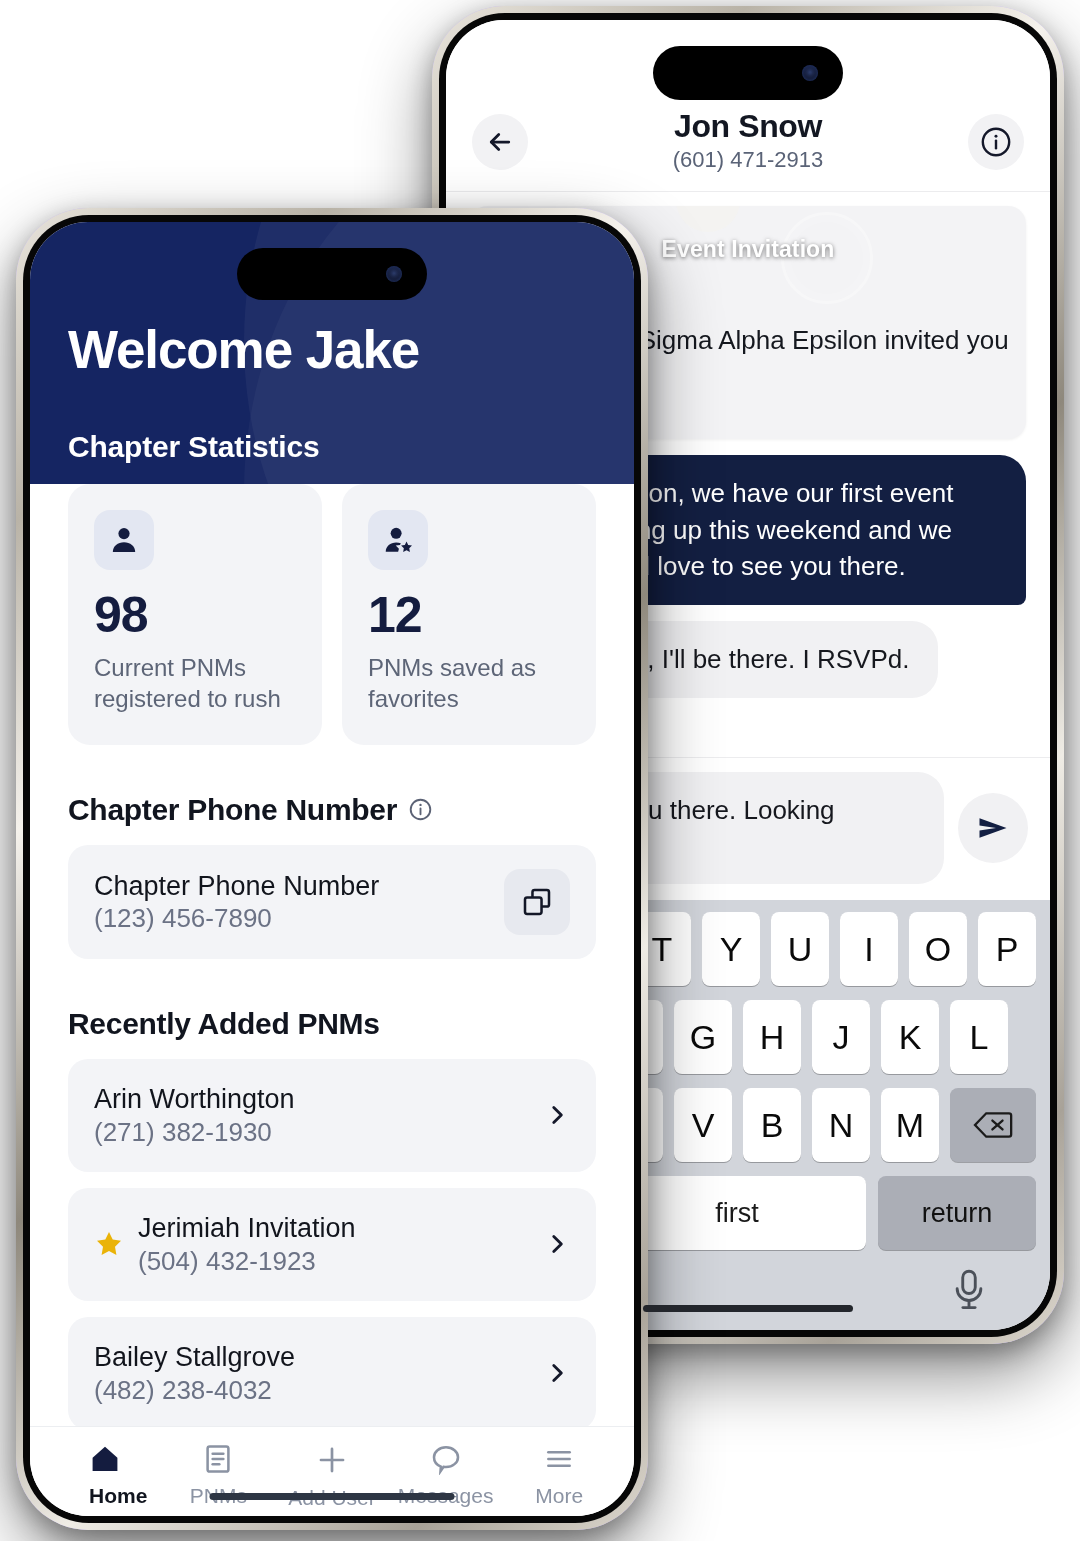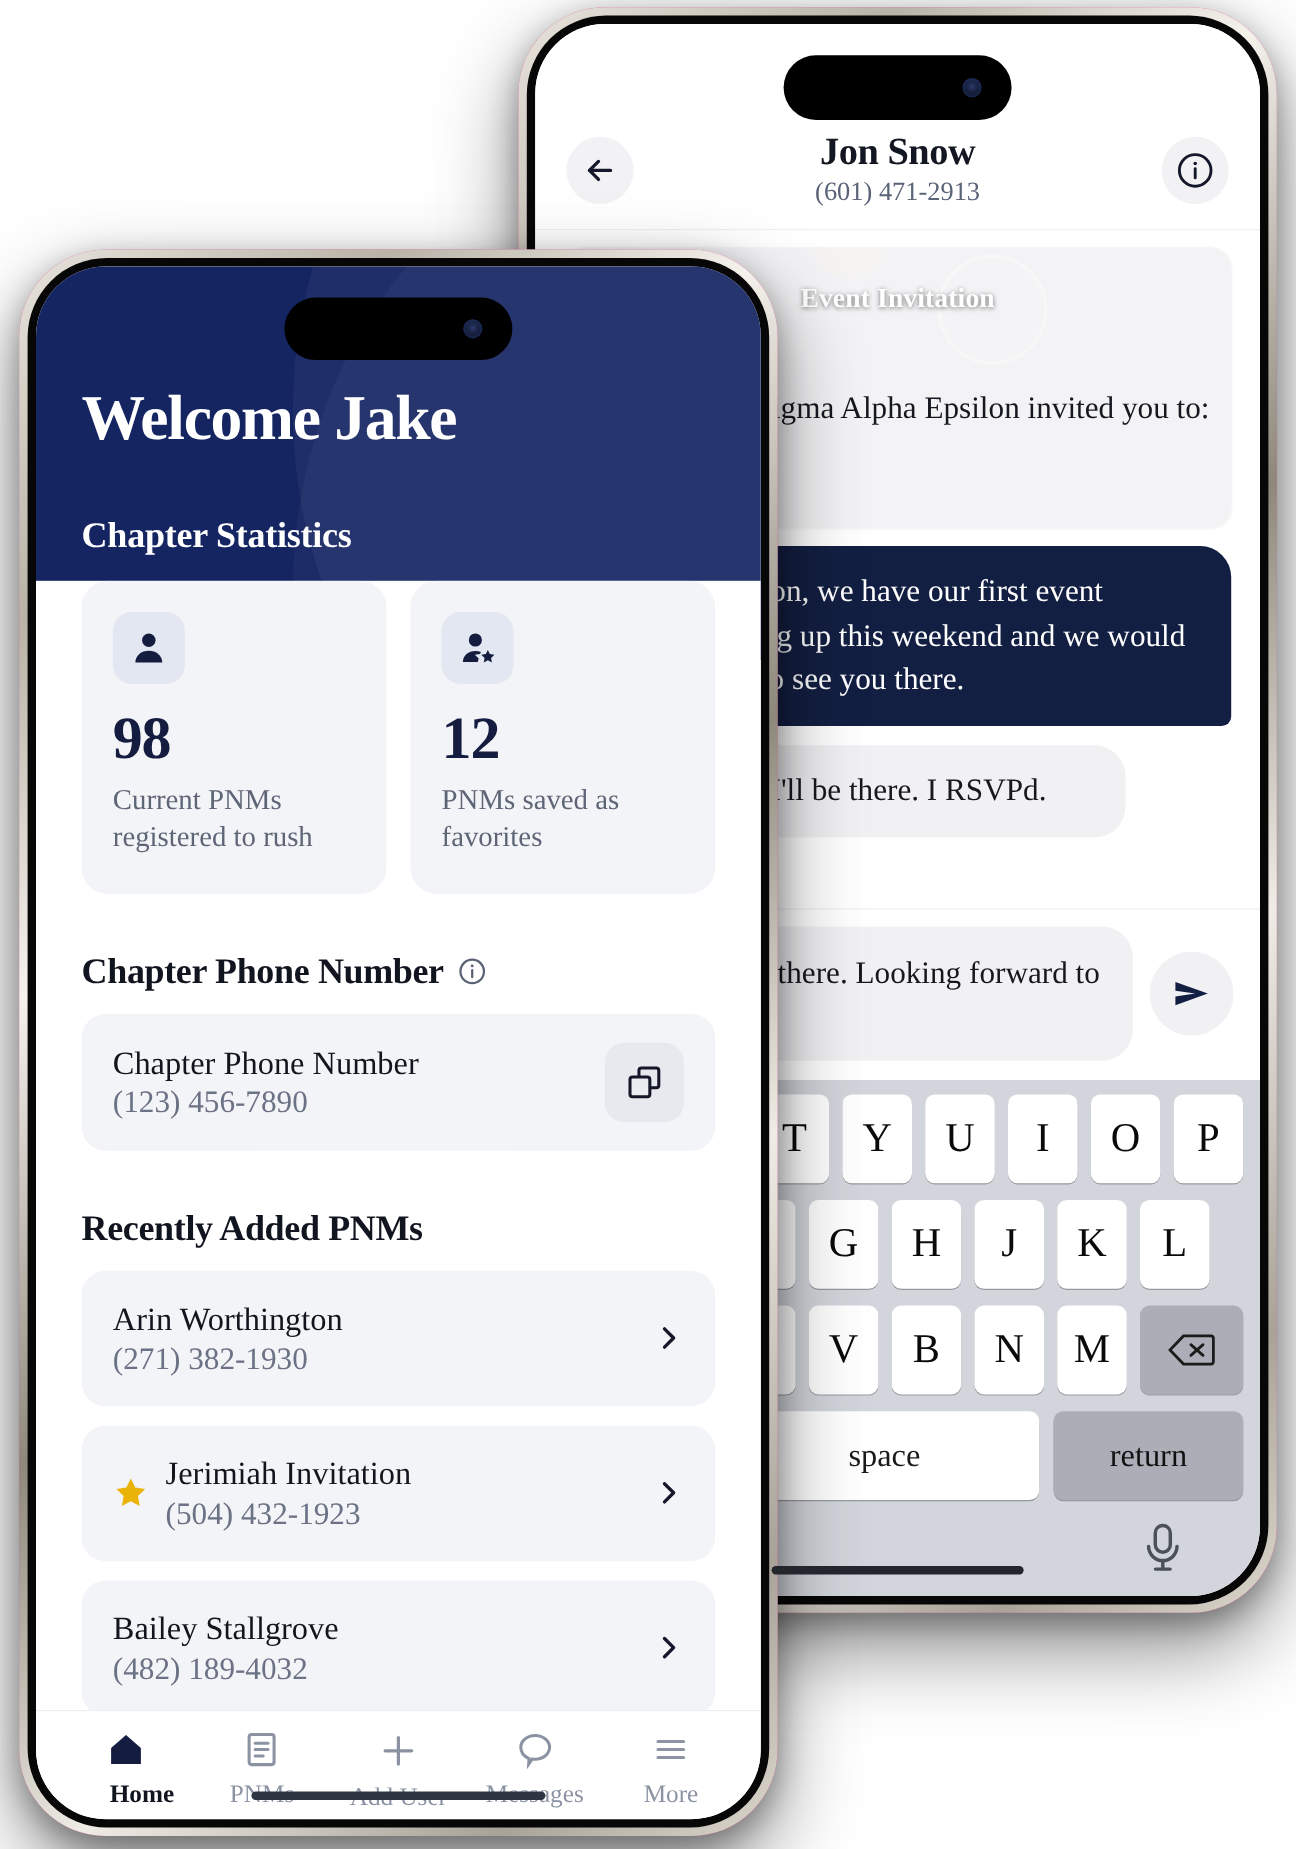--- a/index.html
+++ b/index.html
@@ -1,21 +1,21 @@
 <!DOCTYPE html>
 <html><head>
 <meta charset="utf-8">
 <style>
   html,body{margin:0;padding:0;background:#ffffff;}
   body{width:1080px;height:1541px;position:relative;overflow:hidden;
        font-family:"Liberation Sans",sans-serif;-webkit-font-smoothing:antialiased;}
 
   
-  .phone{position:absolute;border-radius:72px;background:#ec4899;
-         box-shadow:0 30px 70px rgba(0,0,0,.45), 0 8px 24px rgba(0,0,0,.3);font-family:Liberation Serif, serif;}
+  .phone{position:absolute;border-radius:72px;background:#c4b5fd;
+         box-shadow:0 30px 70px rgba(0,0,0,.45), 0 8px 24px rgba(0,0,0,.3);}
   .phone .band{position:absolute;inset:0;border-radius:72px;
          background:linear-gradient(135deg,#e8e4dc 0%,#b9b3a7 16%,#f5f2ec 32%,#8e887c 52%,#efece5 70%,#a8a298 88%,#ddd8ce 100%);}
   .phone .bezel{position:absolute;inset:7px;border-radius:66px;background:#070707;}
   .screen{position:absolute;inset:14px;border-radius:58px;overflow:hidden;background:#fff;}
 
   .island{position:absolute;border-radius:999px;background:#000;z-index:40;}
   .island .cam{position:absolute;right:13%;top:50%;transform:translateY(-50%);
         width:16px;height:16px;border-radius:50%;
         background:radial-gradient(circle at 50% 45%,#2b3b6b 0%,#10162c 55%,#050608 100%);
         box-shadow:0 0 4px rgba(60,90,180,.65) inset;}
@@ -211,21 +211,21 @@
         <div class="key">M</div>
         <div class="key dark">
           <svg width="40" height="30" viewBox="0 0 26 18" fill="none" stroke="#1b1b1b" stroke-width="1.5">
             <path d="M8.6 1.4 H23.4 a1.4 1.4 0 0 1 1.4 1.4 v12.4 a1.4 1.4 0 0 1 -1.4 1.4 H8.6 L1.3 9 Z"></path>
             <line x1="12.6" y1="6.1" x2="19.2" y2="11.9" stroke-linecap="round"></line>
             <line x1="19.2" y1="6.1" x2="12.6" y2="11.9" stroke-linecap="round"></line>
           </svg>
         </div>
       </div>
       <div class="kr r4">
-        <div class="key space">space</div>
+        <div class="key space">first</div>
         <div class="key ret">return</div>
       </div>
       <div class="kbd-bottom">
         <svg width="34" height="44" viewBox="0 0 20 26" fill="none" stroke="#4b5059" stroke-width="1.7" stroke-linecap="round">
           <rect x="6.3" y="1.3" width="7.4" height="13.2" rx="3.7"></rect>
           <path d="M3 11.6 a7 7 0 0 0 14 0"></path>
             <line x1="10" y1="18.8" x2="10" y2="22.6"></line>
           <line x1="6.4" y1="22.8" x2="13.6" y2="22.8"></line>
         </svg>
       </div>
@@ -324,21 +324,21 @@
             <div class="row-sub">(504) 432-1923</div>
           </div>
           <svg width="26" height="26" viewBox="0 0 24 24" fill="none" stroke="#14182a" stroke-width="2.6" stroke-linecap="round" stroke-linejoin="round">
             <polyline points="9 5 16 12 9 19"></polyline>
           </svg>
         </div>
 
         <div class="row-card">
           <div class="row-main">
             <div class="row-title">Bailey Stallgrove</div>
-            <div class="row-sub">(482) 189-4032</div>
+            <div class="row-sub">(482) 238-4032</div>
           </div>
           <svg width="26" height="26" viewBox="0 0 24 24" fill="none" stroke="#14182a" stroke-width="2.6" stroke-linecap="round" stroke-linejoin="round">
             <polyline points="9 5 16 12 9 19"></polyline>
           </svg>
         </div>
 
       </div>
     </div>
 
     <div class="tabbar">

